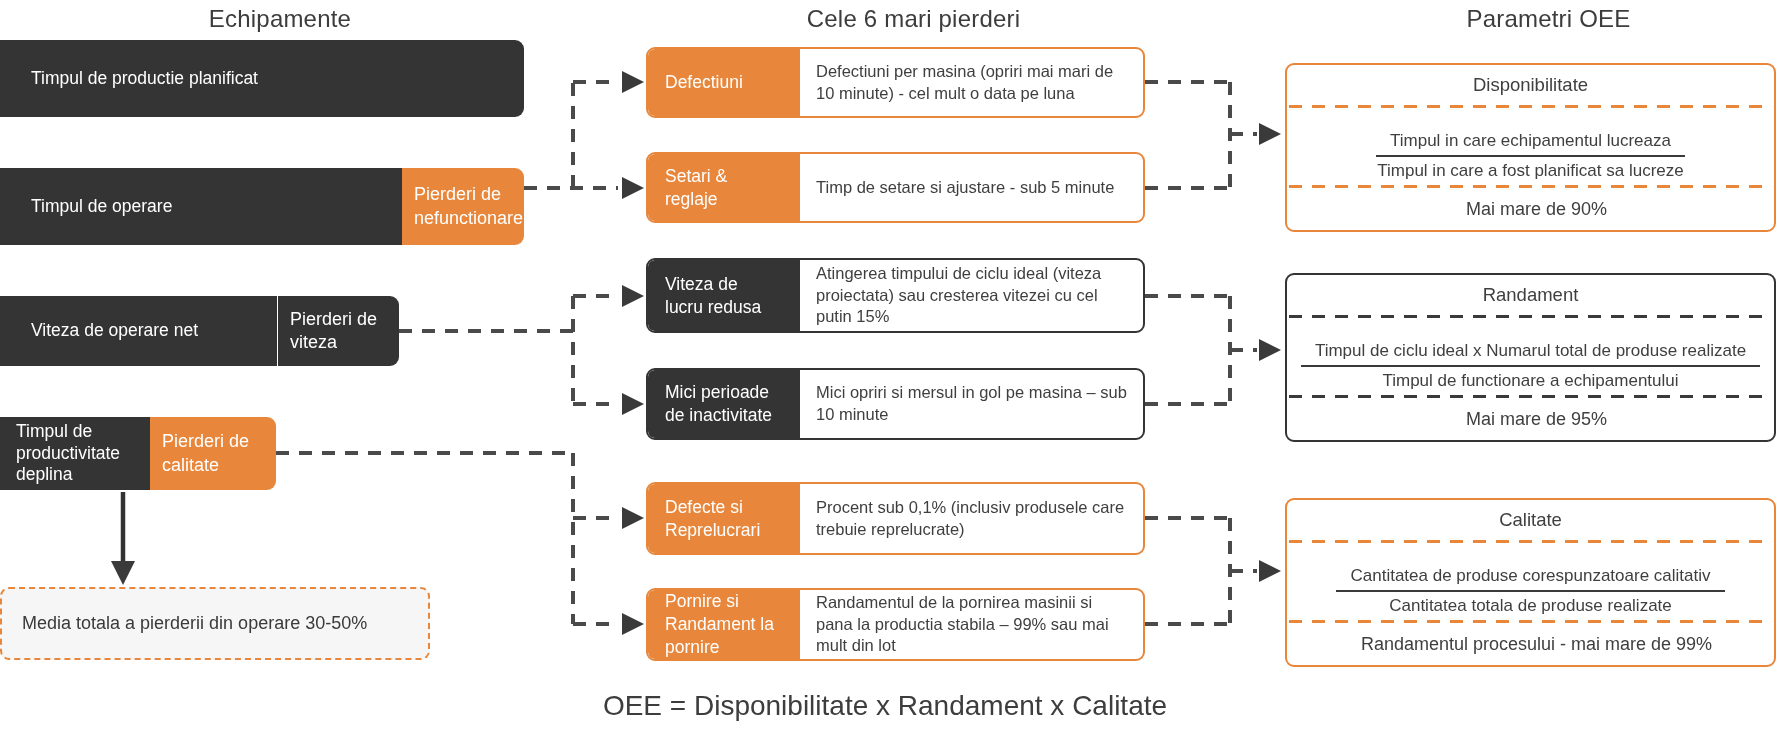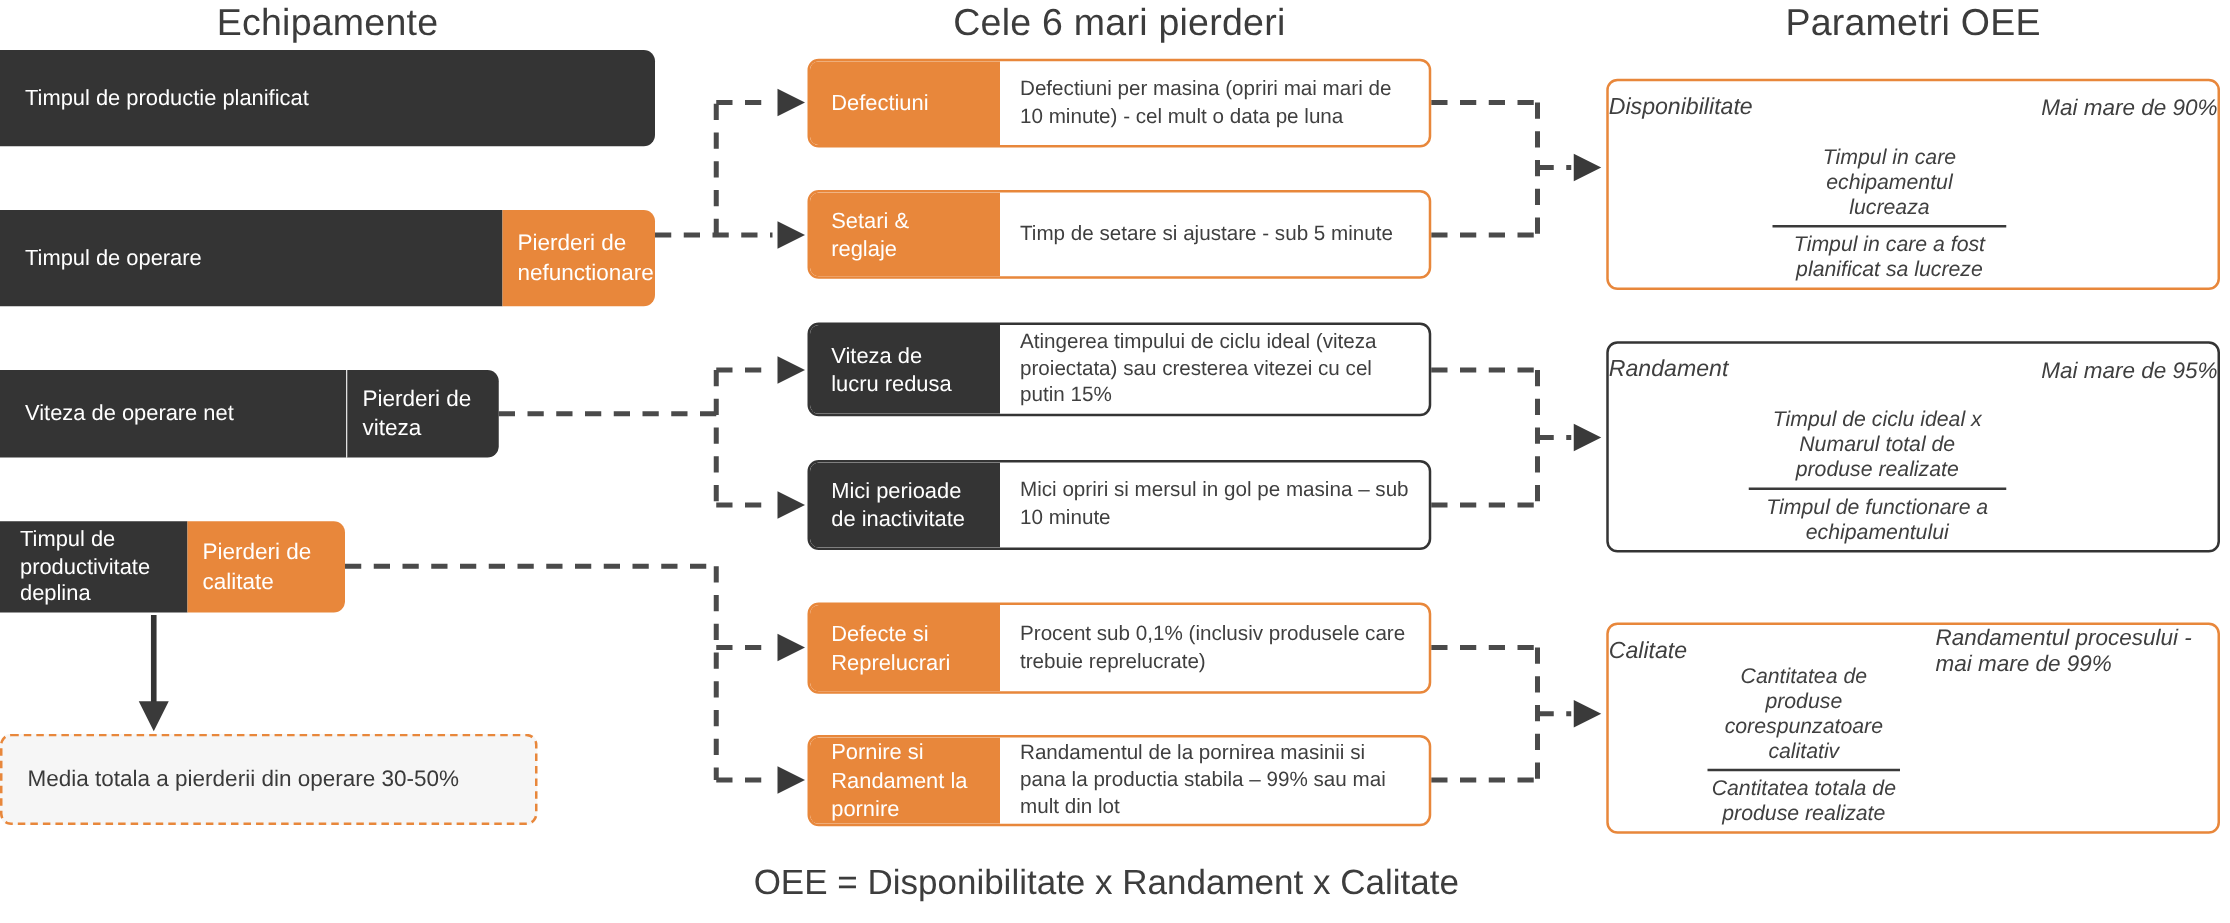--- a/index.html
+++ b/index.html
@@ -5,27 +5,27 @@
   html,body{margin:0;padding:0;background:#ffffff;}
   *{box-sizing:border-box;}
   .canvas{
     position:relative;width:1784px;height:738px;overflow:hidden;
     font-family:"Liberation Sans","DejaVu Sans",sans-serif;
     background:#ffffff;
     --orange:#E8873B; --dark:#343434; --connector:#4A4A4A; --titletext:#3C3C3C; --desctext:#3F3F3F;
   }
   .col-title{
     position:absolute;top:2px;height:34px;display:flex;align-items:center;justify-content:center;
-    font-size:30px;font-weight:500;color:var(--titletext);letter-spacing:.2px;
+    font-size:24px;font-weight:500;color:var(--titletext);letter-spacing:.2px;margin-left:18px;
   }
   
   .lrow{position:absolute;left:0;display:flex;z-index:2;}
   .lmain{
     background:var(--dark);color:#fff;display:flex;align-items:center;
-    padding-left:20px;padding-right:10px;font-size:17.5px;line-height:1.25;
+    padding-left:31px;padding-right:10px;font-size:17.5px;line-height:1.25;
     border-radius:0 9px 9px 0;flex:1;
   }
   .lrow.has-loss .lmain{border-radius:0;}
   .lloss{
     display:flex;align-items:center;padding-left:12px;padding-right:6px;
     font-size:18px;line-height:1.3;color:#fff;border-radius:0 9px 9px 0;
   }
   .lloss.orange{background:var(--orange);}
   .lloss.dark{background:var(--dark);border-left:1.5px solid #ffffff;}
   .summary-box{
@@ -48,21 +48,21 @@
   }
   .mrow.acc-orange .mlabel{background:var(--orange);}
   .mrow.acc-dark .mlabel{background:var(--dark);}
   .mdesc{
     flex:1;display:flex;align-items:center;padding:8px 16px;
     font-size:16.5px;line-height:1.32;color:var(--desctext);
   }
   
   .card{
     position:absolute;left:1285px;width:491px;height:169px;z-index:2;
-    background:#fff;border-radius:9px;display:flex;flex-direction:row;font-style:italic;
+    background:#fff;border-radius:9px;display:flex;flex-direction:column;
   }
   .card.acc-orange{border:2.5px solid var(--orange);}
   .card.acc-dark{border:2.5px solid var(--dark);}
   .card-title{
     height:40px;display:flex;align-items:center;justify-content:center;
     font-size:18.5px;color:var(--desctext);
   }
   .divider{height:3px;margin:0 2px;
     background:repeating-linear-gradient(90deg,currentColor 0 13px,transparent 13px 23px);}
   .card.acc-orange .divider{color:var(--orange);}

